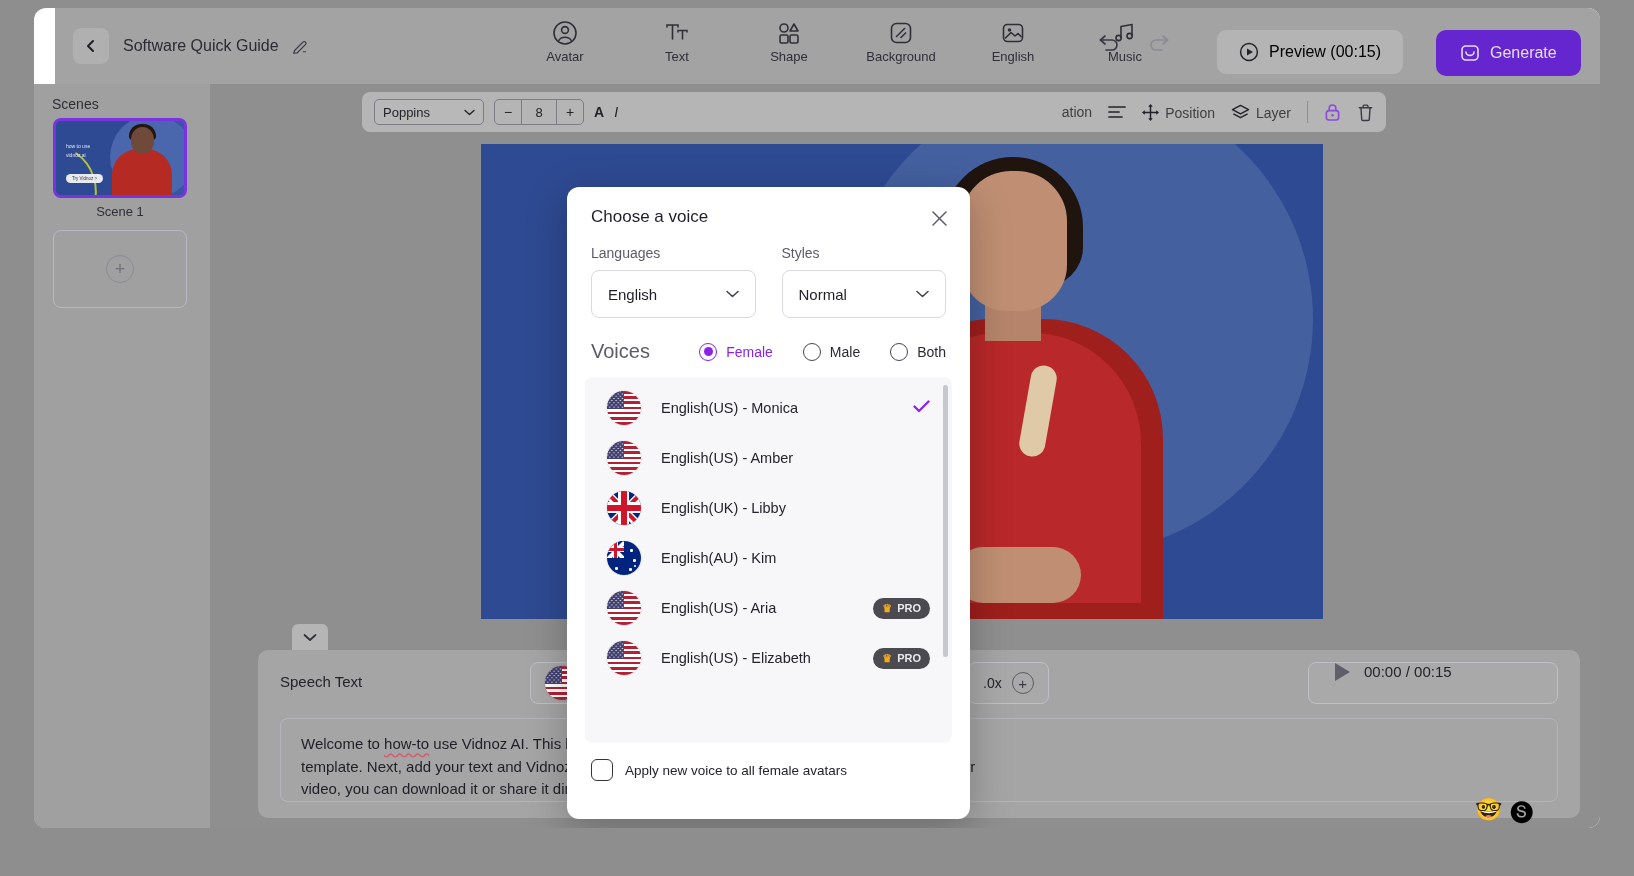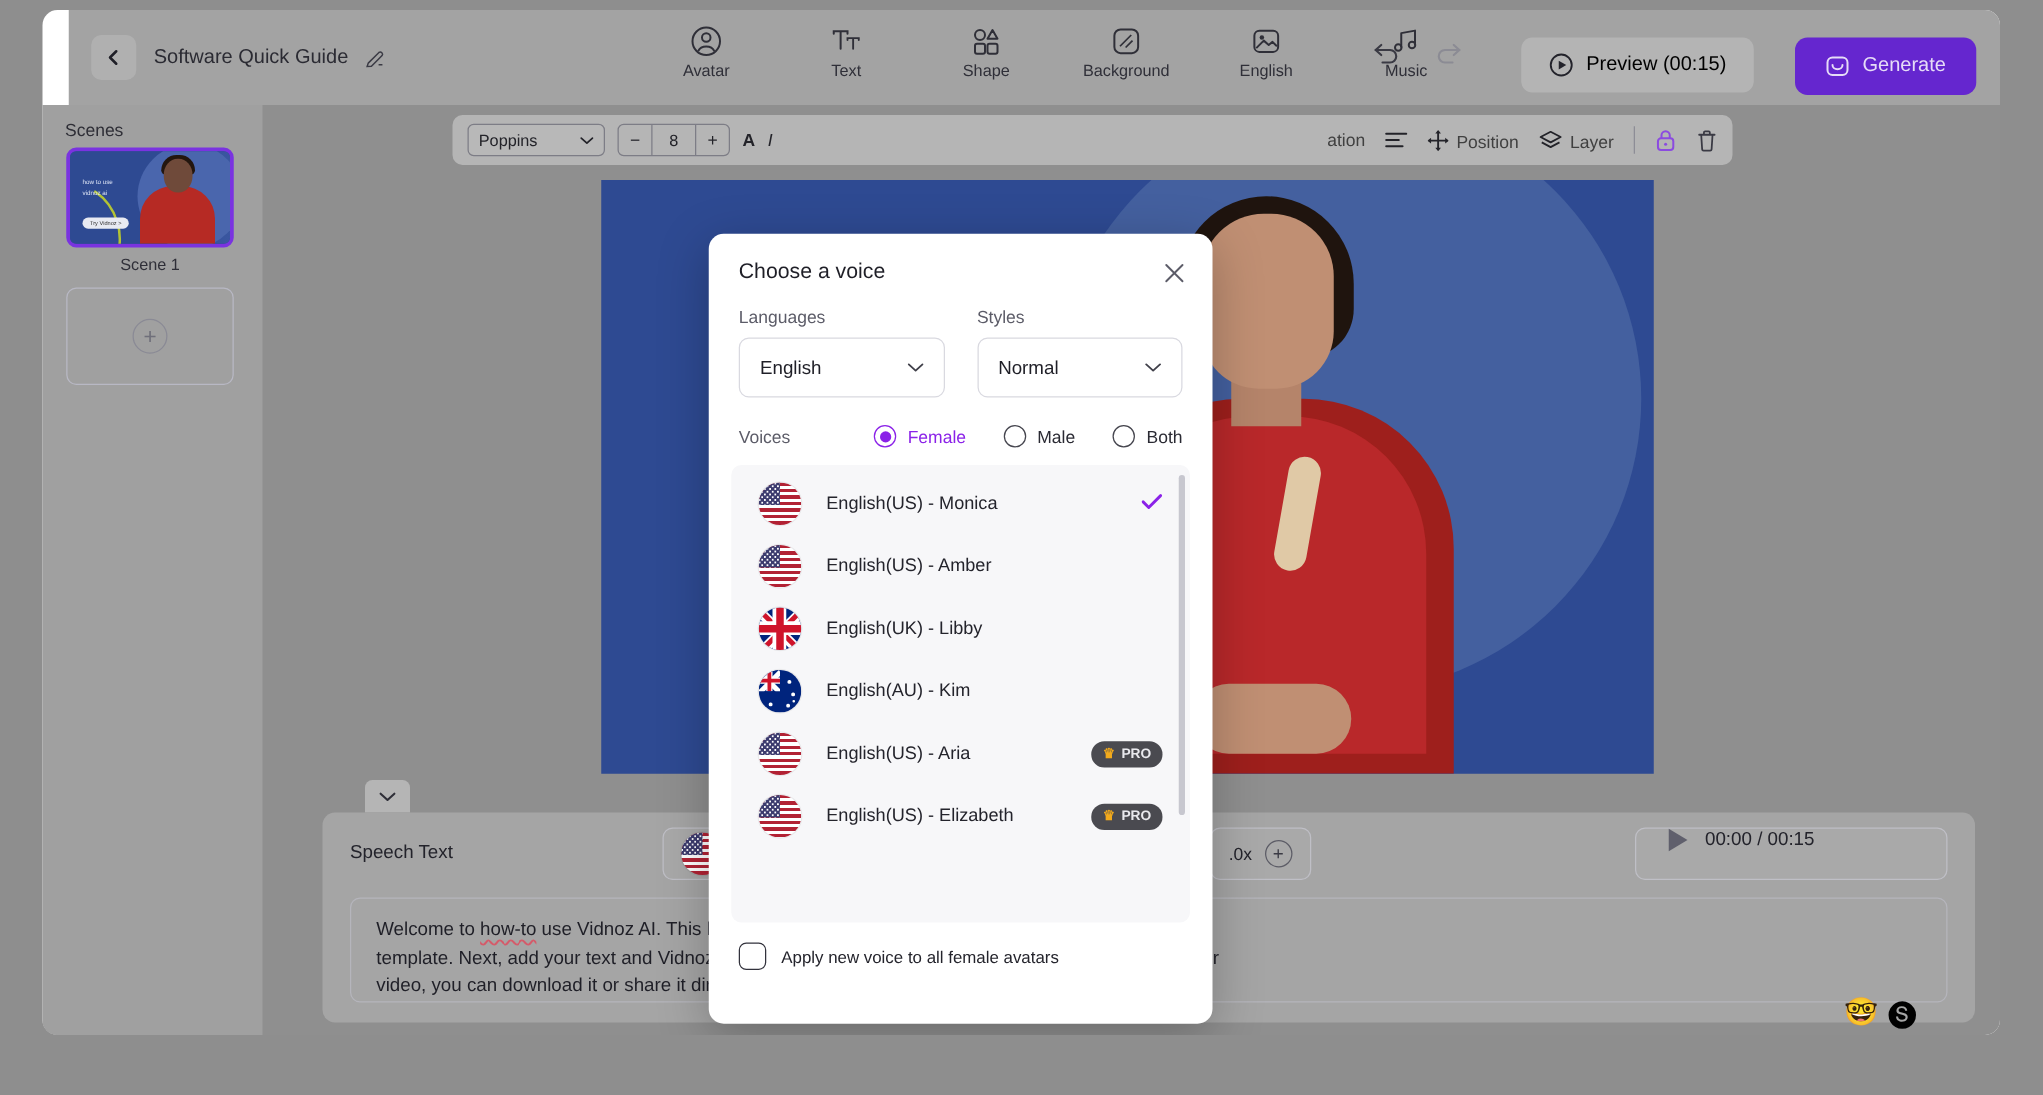--- a/index.html
+++ b/index.html
@@ -435,21 +435,21 @@
     border-radius: 8px;
     display: flex; align-items: center; justify-content: space-between;
     padding: 0 16px;
     font-size: 15px; color: #1f1f27;
     cursor: pointer;
   }
   .voices-row {
     display: flex; align-items: center;
     padding: 22px 24px 0 24px;
   }
-  .voices-lab { font-size: 14px; color: #5c5c68; }
+  .voices-lab { font-size: 20px; color: #5c5c68; }
   .radios { margin-left: auto; display: flex; gap: 30px; }
   .radio {
     display: flex; align-items: center; gap: 9px;
     font-size: 14px; color: #2a2a33;
     cursor: pointer;
   }
   .radio.active { color: #8b22e8; }
   .rdot {
     width: 18px; height: 18px; border-radius: 50%;
     border: 1.6px solid #46464f;

